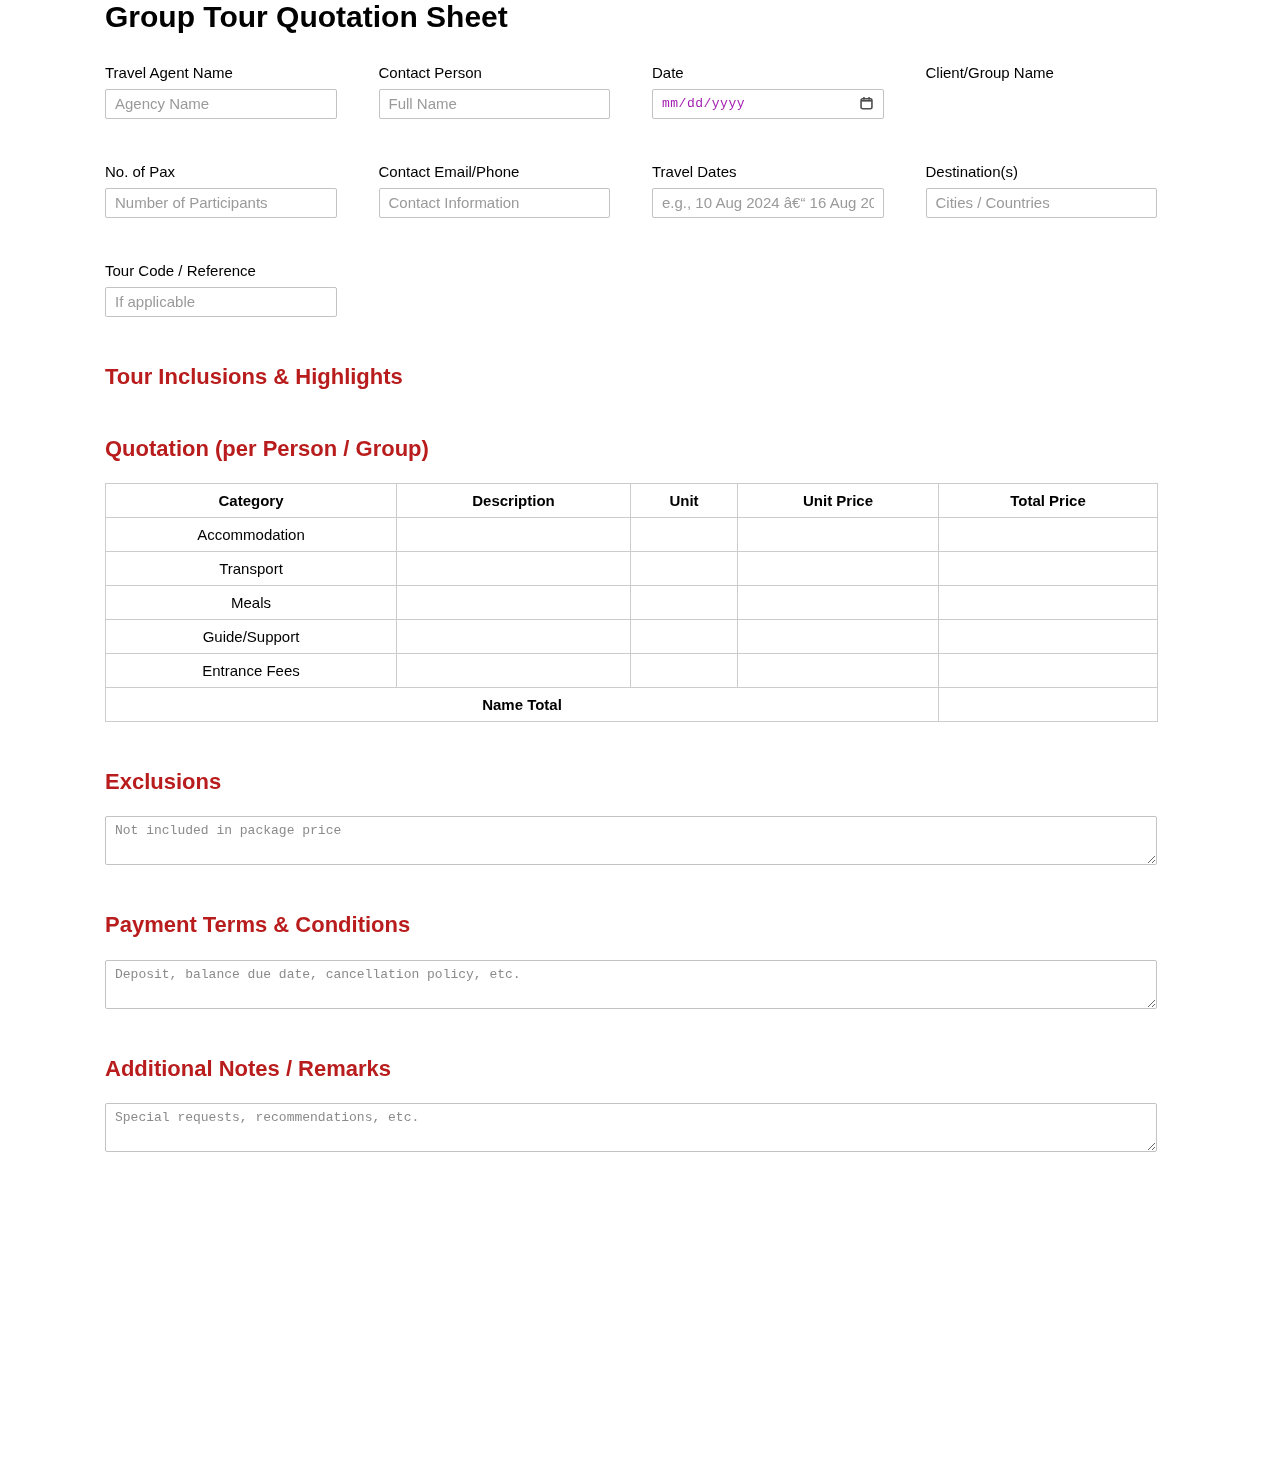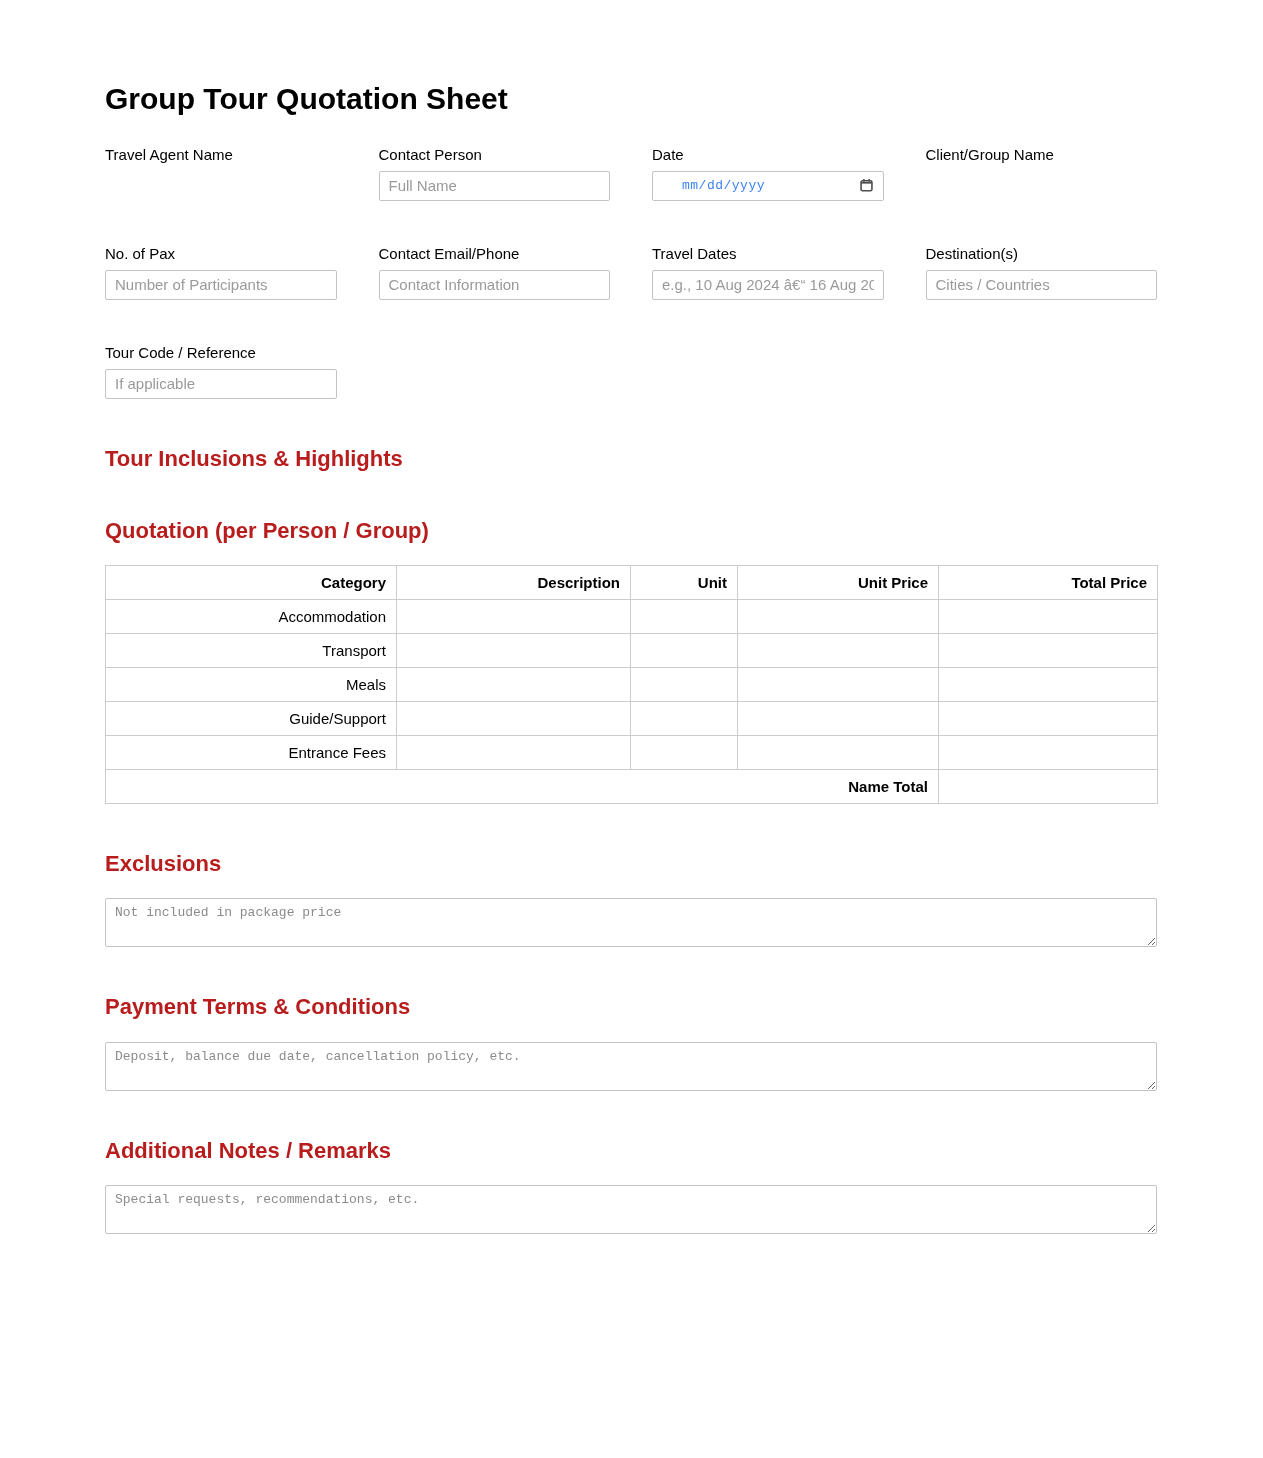--- a/index.html
+++ b/index.html
@@ -6,21 +6,20 @@
     margin: 0;
     padding: 0;
     background: #ffffff;
     color: #000000;
     font-family: "Liberation Sans", sans-serif;
   }
   body { width: 1263px; min-height: 1458px; }
   .page {
     width: 1052px;
     margin-left: 105px;
-    padding-top: 82px;
     padding-bottom: 120px;
   }
   h1 {
     font-size: 30px;
     line-height: 1.15;
     font-weight: bold;
     margin: 0 0 28px 0;
     color: #000;
   }
   h2 {
@@ -66,23 +65,22 @@
     padding: 0 9px;
     background: #fff;
     display: flex;
     align-items: center;
     justify-content: space-between;
     cursor: default;
   }
   .date-text {
     font-family: "Liberation Mono", monospace;
     font-size: 13px;
-    color: #3b82f6;
+    color: #a21caf;
     letter-spacing: 0.5px;
-    margin-left: 20px;
   }
   .cal { display: inline-flex; align-items: center; }
   textarea.ta {
     width: 100%;
     height: 49px;
     box-sizing: border-box;
     border: 1px solid #c3c3c3;
     border-radius: 2px;
     padding: 6px 9px;
     font-family: "Liberation Mono", monospace;
@@ -96,21 +94,21 @@
   textarea.ta::placeholder { color: #8b8b8b; opacity: 1; }
   table.quote {
     width: 100%;
     border-collapse: collapse;
     font-size: 15px;
     table-layout: fixed;
   }
   table.quote th, table.quote td {
     border: 1px solid #cccccc;
     padding: 7px 10px;
-    text-align: right;
+    text-align: center;
     vertical-align: middle;
     height: 19px;
   }
   table.quote th { font-weight: bold; }
   td.grand {
     text-align: right;
     font-weight: bold;
     padding-right: 10px;
   }
 </style>
@@ -118,20 +116,21 @@
 <body>
 
 <div class="page">
 
   <h1>Group Tour Quotation Sheet</h1>
 
   <div class="grid">
 
     <div class="field">
       <label>Travel Agent Name</label>
+      <input type="text" class="txt" placeholder="Agency Name" style="">
     </div>
 
     <div class="field">
       <label>Contact Person</label>
       <input type="text" class="txt" placeholder="Full Name" style="">
     </div>
 
     <div class="field">
       <label>Date</label>
       <div class="date-box">

